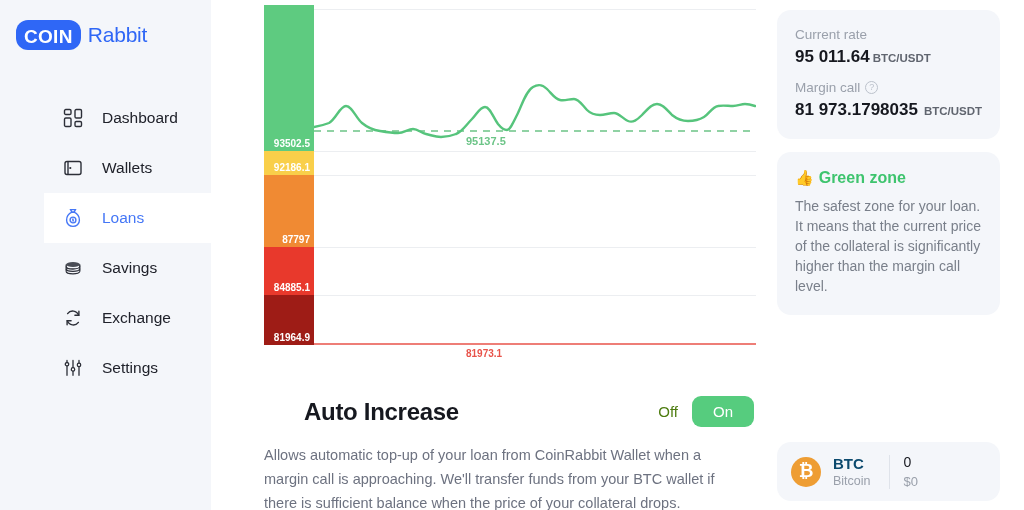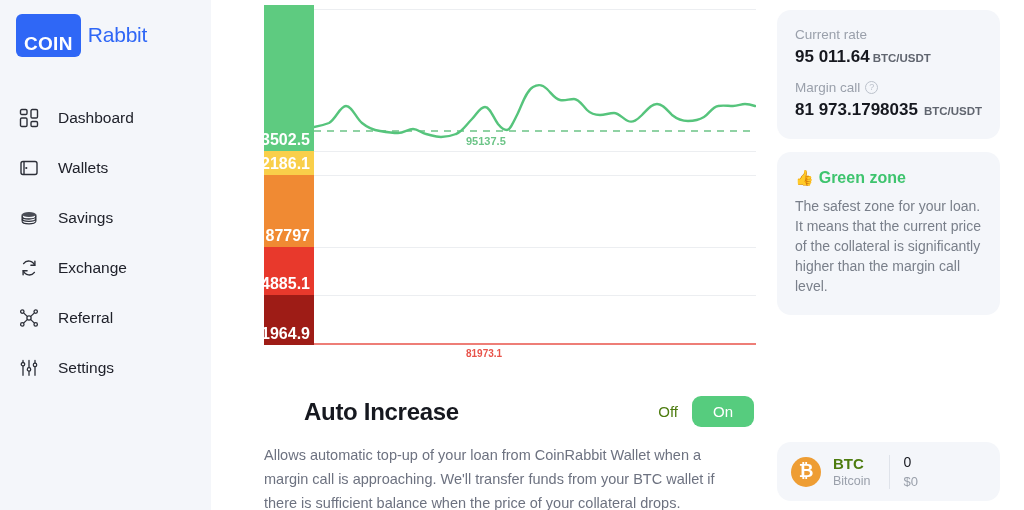--- a/index.html
+++ b/index.html
@@ -24,31 +24,31 @@
     display: flex; align-items: center;
     margin: 19px 0 0 16px;
     height: 32px;
   }
   .logo-badge {
     background: #2f67f6;
     color: #ffffff;
     font-weight: bold;
     font-size: 19px;
     letter-spacing: 0.3px;
-    border-radius: 6px;
-    padding: 20px 8px 4px 8px;
+    border-radius: 12px;
+    padding: 7px 8px 4px 8px;
     line-height: 1;
   }
   .logo-word {
     color: #2f67f6;
     font-size: 21px;
     margin-left: 7px;
     letter-spacing: -0.2px;
   }
-  .nav { margin-top: 42px; }
+  .nav { margin-top: 42px; padding-left: 44px; }
   .nav-item {
     display: flex; align-items: center;
     height: 50px;
     padding-left: 16px;
     color: #20222b;
     font-size: 15.5px;
     cursor: pointer;
     position: relative;
   }
   .nav-item .nav-icon {
@@ -80,21 +80,21 @@
     width: 492px; height: 347px;
   }
   .zone-bar {
     position: absolute;
     left: 0; top: 0;
     width: 50px; height: 340px;
   }
   .zone {
     position: absolute; left: 0; width: 50px;
     color: #ffffff;
-    font-size: 16px;
+    font-size: 10px;
     font-weight: bold;
     text-align: right;
     padding-right: 8px;
   }
   .zone span { position: absolute; right: 4px; bottom: 2px; white-space: nowrap; }
   .plot {
     position: absolute;
     left: 50px; top: 0;
     width: 442px; height: 340px;
   }
@@ -209,21 +209,21 @@
   }
   .btc-icon {
     width: 30px; height: 30px; border-radius: 50%;
     background: #ee9d33;
     color: #ffffff;
     display: flex; align-items: center; justify-content: center;
     font-size: 18px; font-weight: bold;
     flex: 0 0 30px;
   }
   .btc-names { margin-left: 12px; }
-  .btc-sym { font-size: 15px; font-weight: bold; color: #4d7c0f; line-height: 17px; }
+  .btc-sym { font-size: 15px; font-weight: bold; color: #0c4a6e; line-height: 17px; }
   .btc-full { font-size: 12.5px; color: #9aa0ab; margin-top: 2px; }
   .wallet-sep {
     width: 1px; height: 34px; background: #dfe3ea; margin: 0 14px 0 18px;
   }
   .btc-amt { font-size: 14px; color: #16181f; line-height: 17px; }
   .btc-usd { font-size: 13px; color: #9aa0ab; margin-top: 3px; }
 </style>
 </head>
 <body>
 
@@ -253,20 +253,31 @@
         <span class="nav-icon">
           <svg width="20" height="20" viewBox="0 0 20 20" fill="none" stroke="#2c2f38" stroke-width="1.4">
             <rect x="2" y="3.5" width="16" height="13" rx="2"></rect>
             <path d="M5 3.5v13"></path>
             <circle cx="7.3" cy="10" r="1.1" fill="#2c2f38" stroke="none"></circle>
           </svg>
         </span>
         <span>Wallets</span>
       </div>
 
+      <div class="nav-item active">
+        <span class="nav-icon">
+          <svg width="20" height="20" viewBox="0 0 20 20" fill="none" stroke="#4577f6" stroke-width="1.4">
+            <path d="M7.6 1.6h4.8l-1.3 2.6H8.9z"></path>
+            <path d="M8.9 4.2C6.2 5.4 3.6 8.3 3.6 12.2c0 3.8 2.9 6.2 6.4 6.2s6.4-2.4 6.4-6.2c0-3.9-2.6-6.8-5.3-8z"></path>
+            <circle cx="10" cy="12" r="2.9"></circle>
+            <path d="M10 10.5v3M9.1 11.1h1.6M9.3 12.9h1.6"></path>
+          </svg>
+        </span>
+        <span>Loans</span>
+      </div>
 
       <div class="nav-item">
         <span class="nav-icon">
           <svg width="20" height="20" viewBox="0 0 20 20" fill="none" stroke="#2c2f38" stroke-width="1.3">
             <ellipse cx="10" cy="6.5" rx="6.8" ry="2.6" fill="#2c2f38" stroke="none" opacity="0.85"></ellipse>
             <path d="M3.2 8.4c0 1.4 3 2.6 6.8 2.6s6.8-1.2 6.8-2.6"></path>
             <path d="M3.2 10.8c0 1.4 3 2.6 6.8 2.6s6.8-1.2 6.8-2.6"></path>
             <path d="M3.2 13.2c0 1.4 3 2.6 6.8 2.6s6.8-1.2 6.8-2.6"></path>
             <path d="M3.2 6.5v6.7M16.8 6.5v6.7"></path>
           </svg>
@@ -280,33 +291,20 @@
             <path d="M15.6 7.2A6.3 6.3 0 0 0 4.6 5.6"></path>
             <path d="M4.4 12.8a6.3 6.3 0 0 0 11 1.6"></path>
             <path d="M15.9 3.2v4h-4"></path>
             <path d="M4.1 16.8v-4h4"></path>
           </svg>
         </span>
         <span>Exchange</span>
       </div>
 
 
-      <div class="nav-item">
-        <span class="nav-icon">
-          <svg width="20" height="20" viewBox="0 0 20 20" fill="none" stroke="#2c2f38" stroke-width="1.3">
-            <circle cx="10" cy="10" r="2.1"></circle>
-            <circle cx="3.3" cy="3.6" r="1.7"></circle>
-            <circle cx="16.7" cy="3.6" r="1.7"></circle>
-            <circle cx="3.3" cy="16.4" r="1.7"></circle>
-            <circle cx="16.7" cy="16.4" r="1.7"></circle>
-            <path d="M4.6 4.9 8.5 8.6M15.4 4.9 11.5 8.6M4.6 15.1 8.5 11.4M15.4 15.1 11.5 11.4"></path>
-          </svg>
-        </span>
-        <span>Referral</span>
-      </div>
 
       <div class="nav-item">
         <span class="nav-icon">
           <svg width="20" height="20" viewBox="0 0 20 20" fill="none" stroke="#2c2f38" stroke-width="1.3" stroke-linecap="round">
             <path d="M4 2.5v14.8M10 2.5v14.8M16 2.5v14.8"></path>
             <circle cx="4" cy="6.2" r="1.7" fill="#ffffff"></circle>
             <circle cx="10" cy="11.4" r="1.7" fill="#ffffff"></circle>
             <circle cx="16" cy="6.9" r="1.7" fill="#ffffff"></circle>
           </svg>
         </span>

